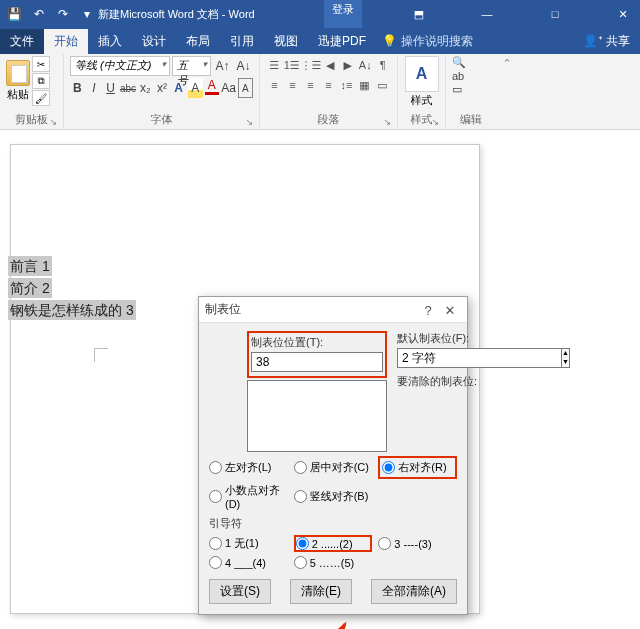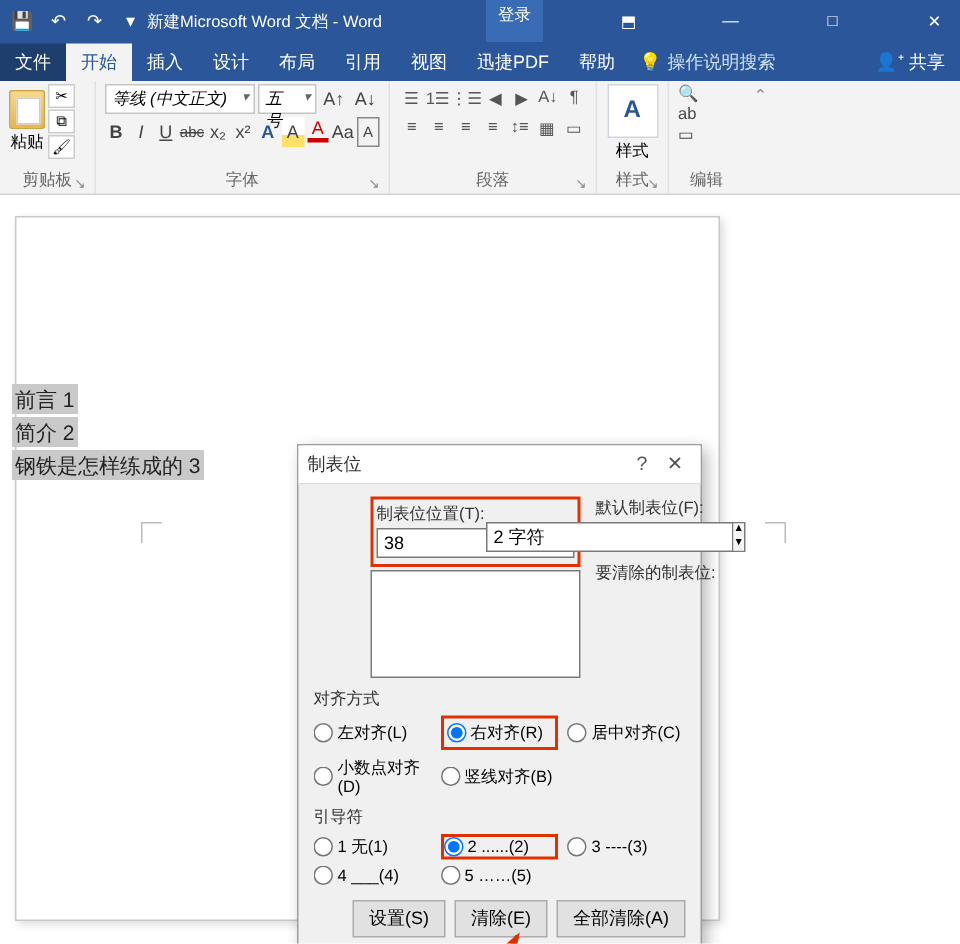--- a/index.html
+++ b/index.html
@@ -38,40 +38,40 @@
   .styles-big { width:34px; height:36px; border:1px solid #cfd6e0; background:#fff; display:flex; align-items:center; justify-content:center; font-size:16px; color:#2b579a; font-weight:bold;}
   .edit-col { display:flex; flex-direction:column; gap:1px; font-size:11px; color:#444;}
   .edit-col .erow{display:flex;align-items:center;gap:3px;}
   .collapse-btn { width:22px; display:flex; align-items:flex-start; justify-content:center; color:#888; padding-top:3px;}
   .doc-area { background:#fff; position:relative; height: calc(629px - 28px - 26px - 76px); }
   .page { position:absolute; left:10px; top:14px; width:470px; height:470px; background:#fff; border:1px solid #c8c8c8; box-shadow: 2px 2px 6px rgba(0,0,0,0.15);}
   .doc-text { position:absolute; left:8px; top:126px; font-size:14px; color:#222; line-height:20px;}
   .doc-text span{ background:#c9c9c9; display:inline-block; padding:0 2px; margin-bottom:2px;}
   
   .dialog { position:absolute; left:198px; top:166px; width:270px; background:#f0f0f0; border:1px solid #9e9e9e; box-shadow: 3px 3px 10px rgba(0,0,0,0.3); font-size:12px;}
-  .dlg-title { display:flex; align-items:flex-start; padding:4px 6px; background:#fff; border-bottom:1px solid #ddd;}
+  .dlg-title { display:flex; align-items:flex-end; padding:4px 6px; background:#fff; border-bottom:1px solid #ddd;}
   .dlg-title-text { flex:1; color:#333; }
   .dlg-help, .dlg-close { width:22px; text-align:center; color:#555; font-size:13px;}
   .dlg-body { padding:8px 10px 10px 10px;}
   .dlg-row { display:flex; gap:10px; margin-bottom:4px;padding-left:38px;}
   .dlg-col { flex:1; }
   .dlg-label { font-size:11px; color:#333; margin-bottom:2px;}
   .textinput { width:100%; background:#fff; border:1px solid #7a7a7a; height:20px; padding:2px 4px; font-size:12px;}
   .listbox { width:140px; height:72px; background:#fff; border:1px solid #7a7a7a; margin-top:2px;}
-  .spin { display:flex;justify-content:flex-end; }
+  .spin { display:flex; }
   .spin input{ flex:1; border:1px solid #7a7a7a; border-right:none; height:20px; padding:2px 4px; font-size:12px;}
   .spin .spinbtns{ width:16px; border:1px solid #7a7a7a; display:flex; flex-direction:column;}
   .spin .sb{ flex:1; font-size:7px; text-align:center; line-height:8px; background:#f6f6f6;}
   .clear-label { text-align:left; font-size:11px; color:#333; margin-top:6px;}
   .group-title { font-size:11px; color:#333; margin:6px 0 4px 0;}
   .radiogrid { display:grid; grid-template-columns: 1fr 1fr 1fr; gap:4px 6px; font-size:11px;}
   .radio { display:flex; align-items:center; gap:3px;}
   .radio input{ margin:0;}
   .leader-grid { display:grid; grid-template-columns: 1fr 1fr 1fr; gap:4px 6px; font-size:11px;}
-  .btn-row { display:flex; gap:6px; justify-content:flex-end; margin-top:10px;}
+  .btn-row { display:flex; gap:6px; justify-content:space-between; margin-top:10px;}
   .dbtn { background:#e1e1e1; border:1px solid #adadad; padding:3px 10px; font-size:12px; min-width:62px; text-align:center;}
   .redbox { border:2px solid #e03000; }
   
   .arrow-svg { position:absolute; left:210px; top:480px; pointer-events:none;}
   .corner { position:absolute; width:14px; height:14px; }
   .corner.tl { left:94px; top:218px; border-left:1px solid #bbb; border-top:1px solid #bbb;}
   .corner.tr { left:510px; top:218px; border-right:1px solid #bbb; border-top:1px solid #bbb;}
 </style>
 </head>
 <body>
@@ -95,21 +95,20 @@
 
 <div class="menubar">
   <div class="menu-item file">文件</div>
   <div class="menu-item active">开始</div>
   <div class="menu-item">插入</div>
   <div class="menu-item">设计</div>
   <div class="menu-item">布局</div>
   <div class="menu-item">引用</div>
   <div class="menu-item">视图</div>
   <div class="menu-item">迅捷PDF</div>
-  <div class="menu-item">帮助</div>
   <div class="tell-me">
     <span>💡</span>
     <span>操作说明搜索</span>
   </div>
   <div class="share">
     <span>👤⁺</span>
     <span>共享</span>
   </div>
 </div>
 
@@ -235,33 +234,32 @@
             <input value="2 字符" style="">
             <div class="spinbtns">
                 <div class="sb">▲</div>
                 <div class="sb">▼</div>
               </div>
           </div>
           <div class="clear-label">要清除的制表位:</div>
         </div>
       </div>
 
-      <div class="group-title">对齐方式</div>
       <div class="radiogrid">
         <label class="radio">
             <input type="radio" name="al" style="">
             <span>左对齐(L)</span>
+          </label>
+        <label class="radio">
+            <input type="radio" name="al" style="">
+            <span>居中对齐(C)</span>
           </label>
         <label class="radio redbox" style="padding:2px">
             <input type="radio" name="al" checked="" style="">
             <span>右对齐(R)</span>
-          </label>
-        <label class="radio">
-            <input type="radio" name="al" style="">
-            <span>居中对齐(C)</span>
           </label>
         <label class="radio">
             <input type="radio" name="al" style="">
             <span>小数点对齐(D)</span>
           </label>
         <label class="radio">
             <input type="radio" name="al" style="">
             <span>竖线对齐(B)</span>
           </label>
       </div>

